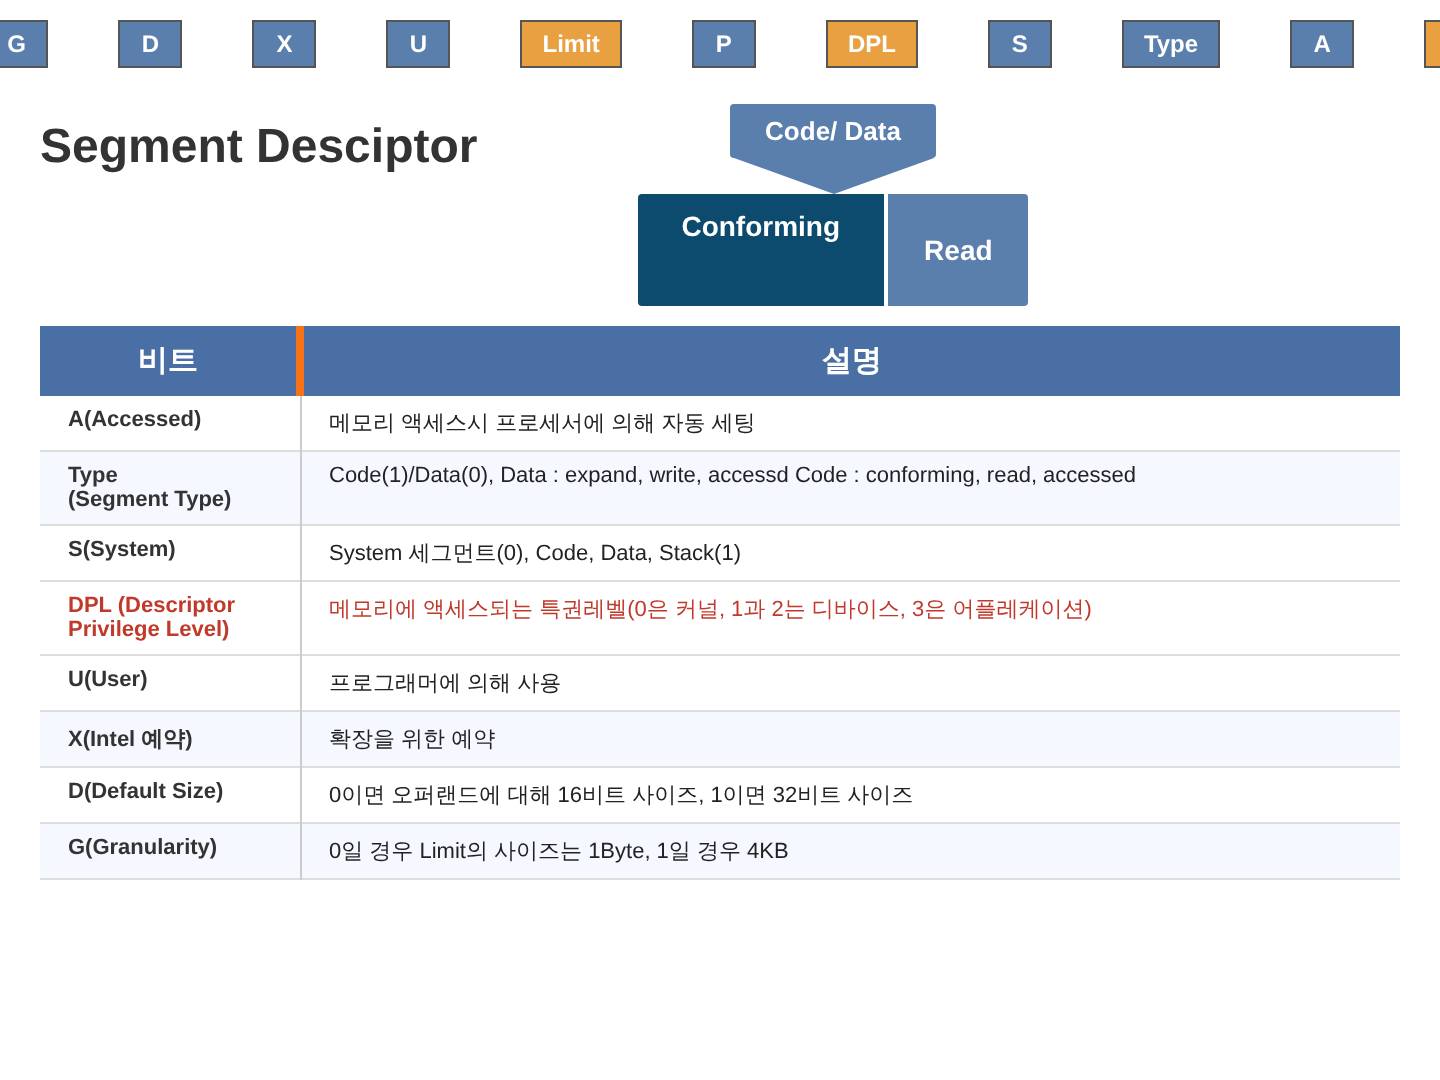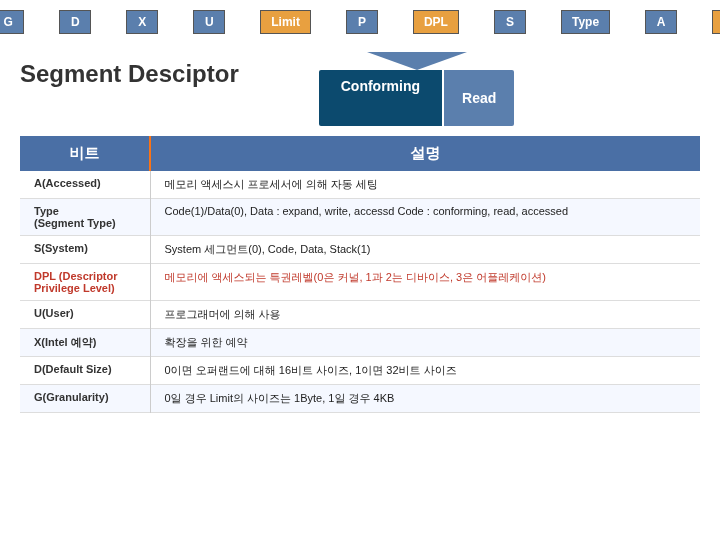--- a/index.html
+++ b/index.html
@@ -113,21 +113,21 @@
       background: #4a6fa5;
       color: white;
       padding: 8px 14px;
       font-size: 15px;
       font-weight: bold;
       text-align: center;
     }
 
     .main-table thead tr th.col-bit {
       width: 130px;
-      border-right: 2px solid #f97316;
+      border-right: 4px solid #f97316;
     }
 
     .main-table thead tr th.col-desc {
       text-align: center;
     }
 
     .main-table tbody tr {
       border-bottom: 1px solid #ddd;
     }
 
@@ -188,20 +188,21 @@
         <div class="db-box">Type</div>
         <div class="db-box">A</div>
         <div class="db-box" style="background: rgb(232, 160, 64);">Base</div>
         <div class="db-box" style="background: rgb(232, 160, 64);">Limit</div>
       </div>
   </div>
 
   <div class="segment-and-visual">
     <div class="segment-title">Segment Desciptor</div>
     <div class="segment-visual">
+      <div class="code-data-box">Code/ Data</div>
       <div class="triangle-down"></div>
       <div class="conforming-read-group">
         <div class="conforming-box">Conforming</div>
         <div class="read-box">Read</div>
       </div>
     </div>
   </div>
 
   <table class="main-table">
     <thead>

